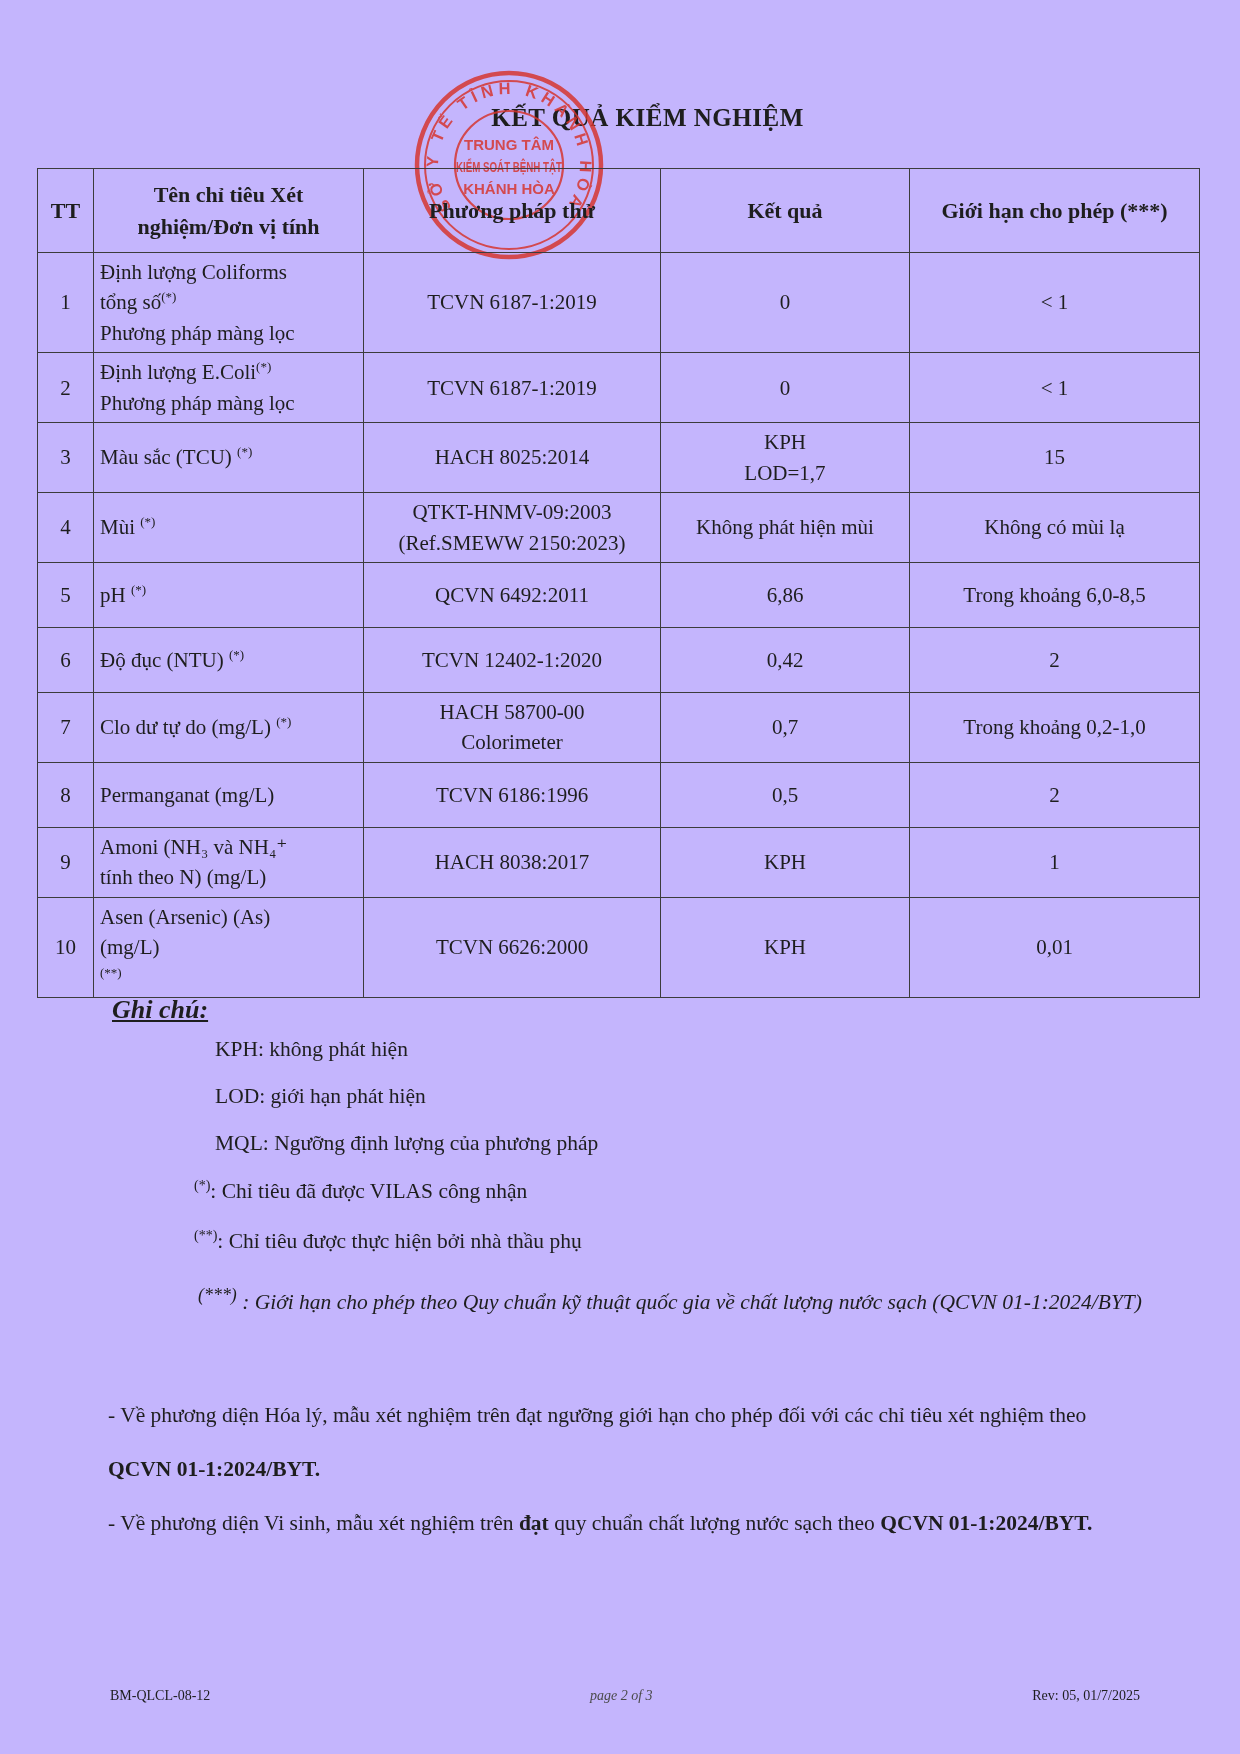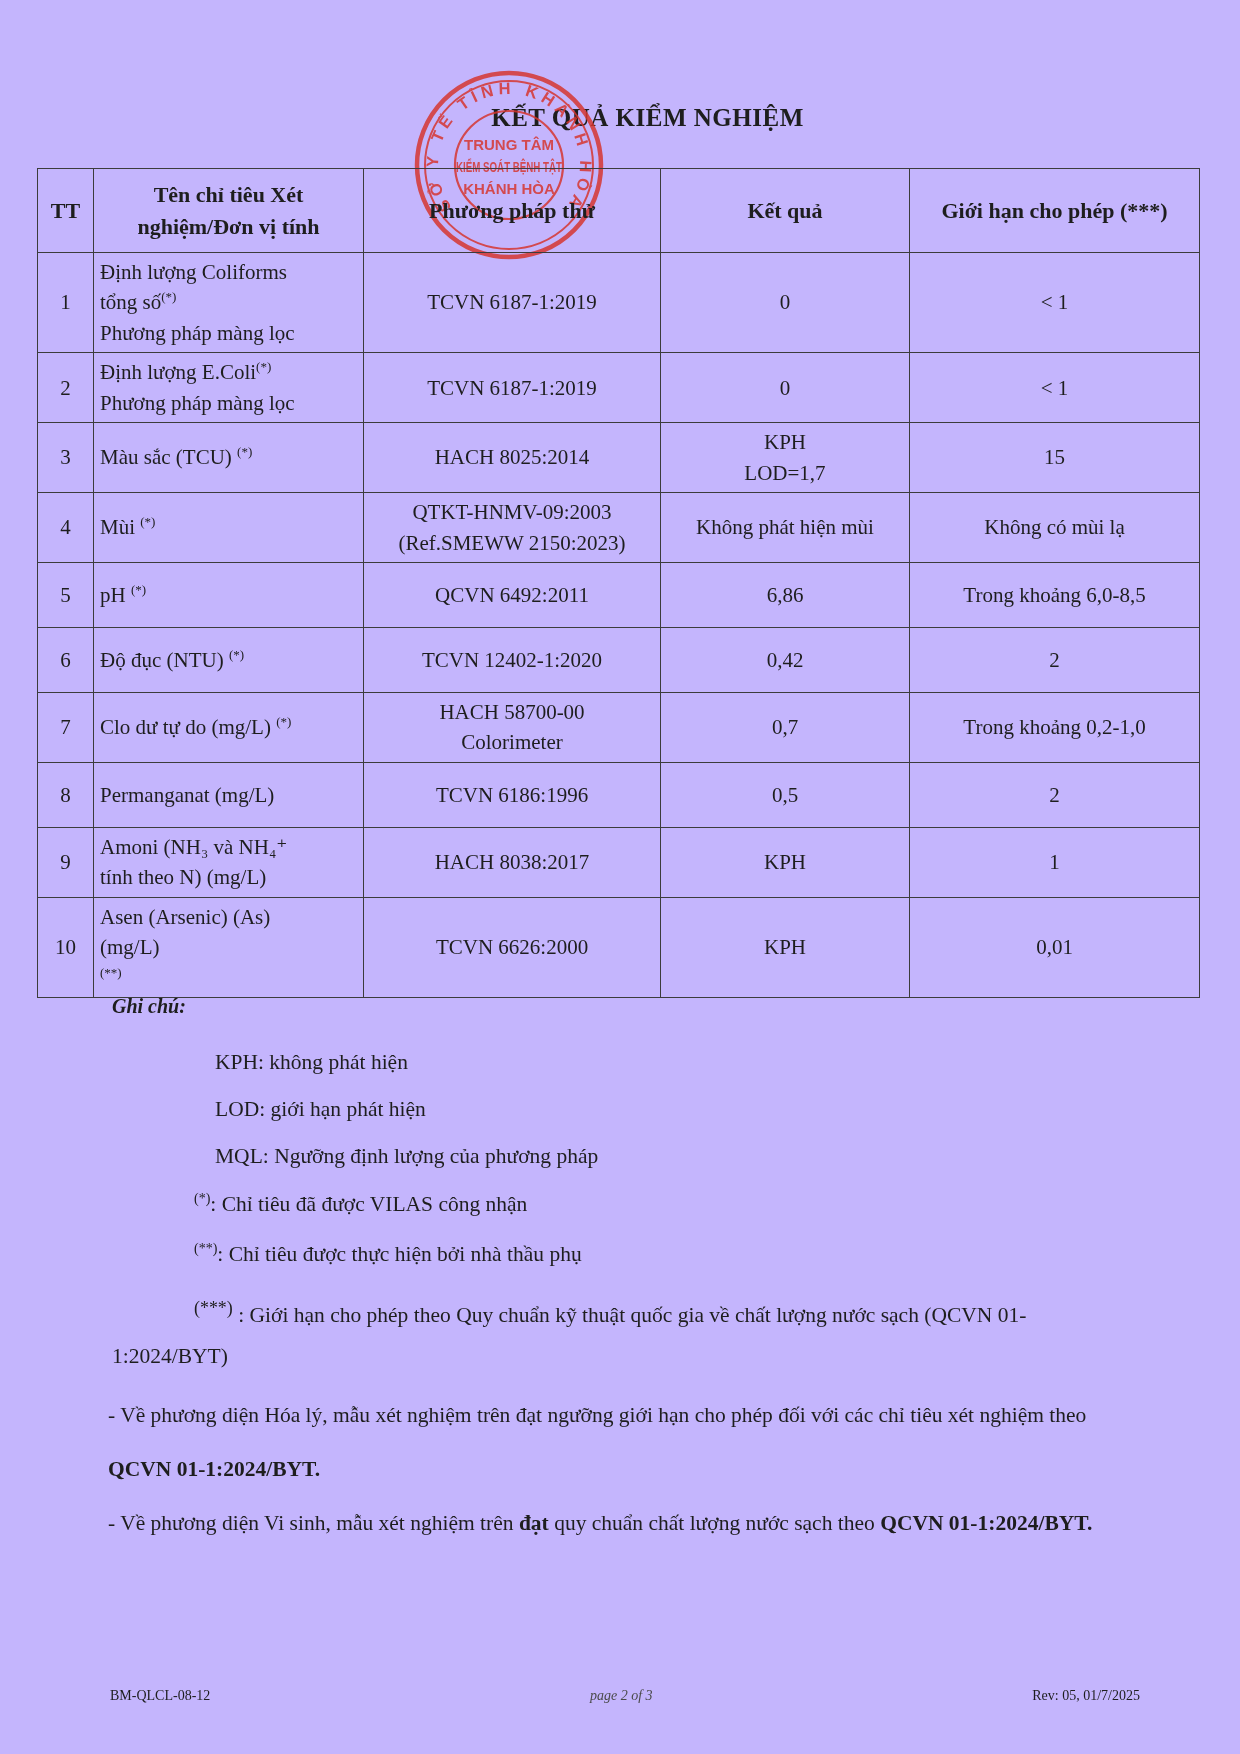--- a/index.html
+++ b/index.html
@@ -33,25 +33,25 @@
   .col-limit{width:290px;}
   table.results thead tr{height:84px;}
   table.results td{height:56px;}
   td.c-tt{text-align:center;}
   td.c-name{text-align:left;padding-left:10px;}
   td.c-method,td.c-result,td.c-limit{text-align:center;white-space:pre-line;}
   th.h-name{white-space:pre-line;}
   sup.mk{font-size:13px;line-height:0;}
   
   .notes{position:absolute;top:995px;left:112px;width:1030px;font-size:21.5px;}
-  .notes-heading{font-size:20px;font-weight:bold;font-style:italic;margin-bottom:32px;}
+  .notes-heading{font-size:26px;font-weight:bold;font-style:italic;text-decoration:underline;margin-bottom:12px;}
   .note-item{margin-left:103px;margin-bottom:22px;}
   .note-star{margin-left:82px;margin-bottom:24px;}
   .note-star sup{font-size:14px;}
-  .note-star-wrap{text-indent:82px;margin-left:0;line-height:1.9;}
+  .note-star-wrap{text-indent:82px;margin-left:0;font-style:italic;line-height:1.9;text-align:right;}
   
   .conclusion{position:absolute;top:1388px;left:108px;width:1034px;font-size:21.5px;}
   .conclusion-heading{font-size:23px;font-weight:bold;font-style:italic;text-decoration:underline;margin-bottom:14px;}
   .conclusion p{margin:0;line-height:54px;}
   
   .footer{
     position:absolute;top:1688px;left:110px;right:100px;
     display:flex;justify-content:space-between;align-items:baseline;font-size:14px;
   }
   .footer .page-info{font-style:italic;color:#4a4a4a;}

